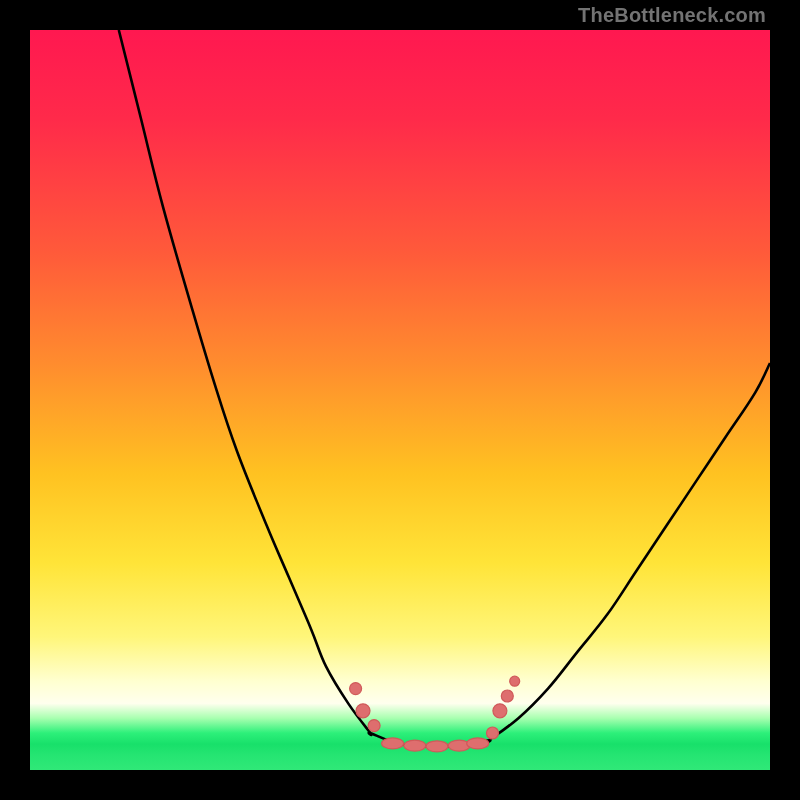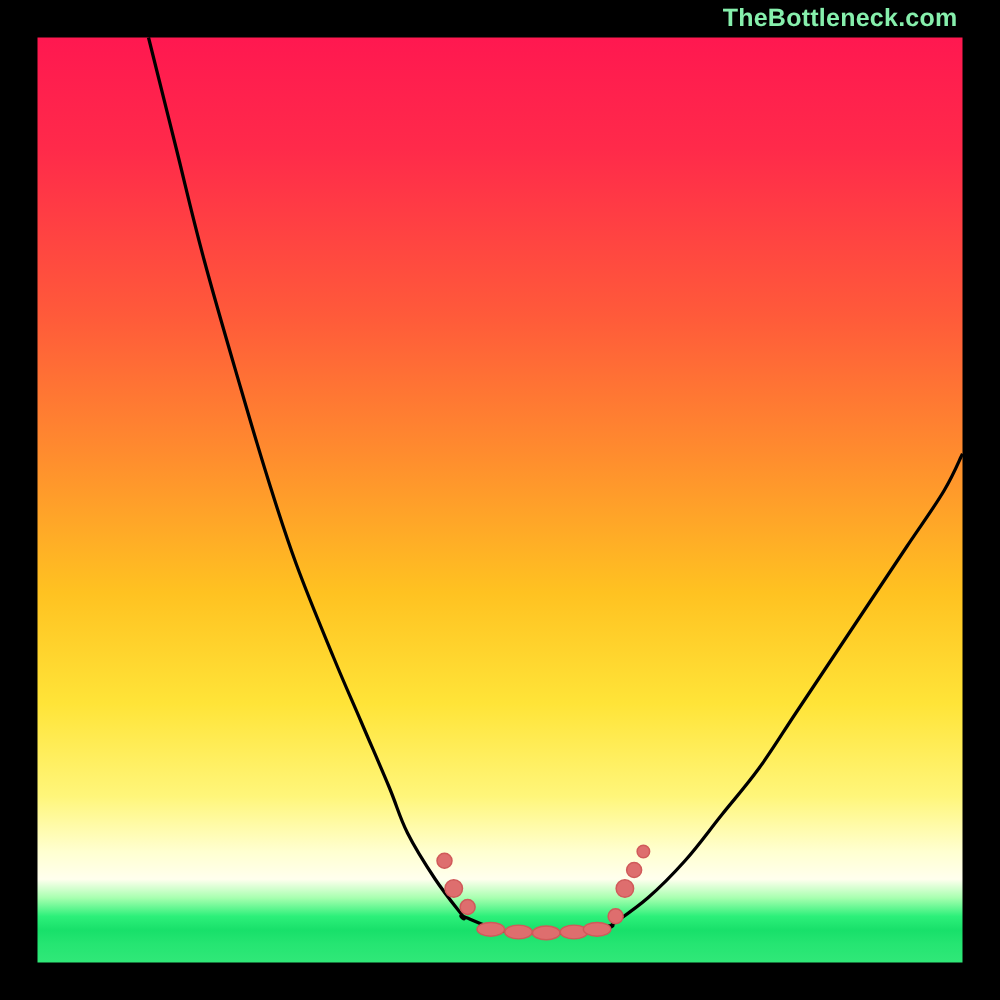--- a/index.html
+++ b/index.html
@@ -41,21 +41,21 @@
       #25e572 98%,
       #30e878 100%
     );
   }
   .attrib {
     position: absolute;
     top: 4px;
     right: 34px;
     font-size: 20px;
     font-weight: 600;
-    color: #86efac;
+    color: #737373;
     letter-spacing: 0.2px;
   }
   svg.curve {
     position: absolute;
     left: 30px;
     top: 30px;
     width: 740px;
     height: 740px;
     overflow: visible;
   }

